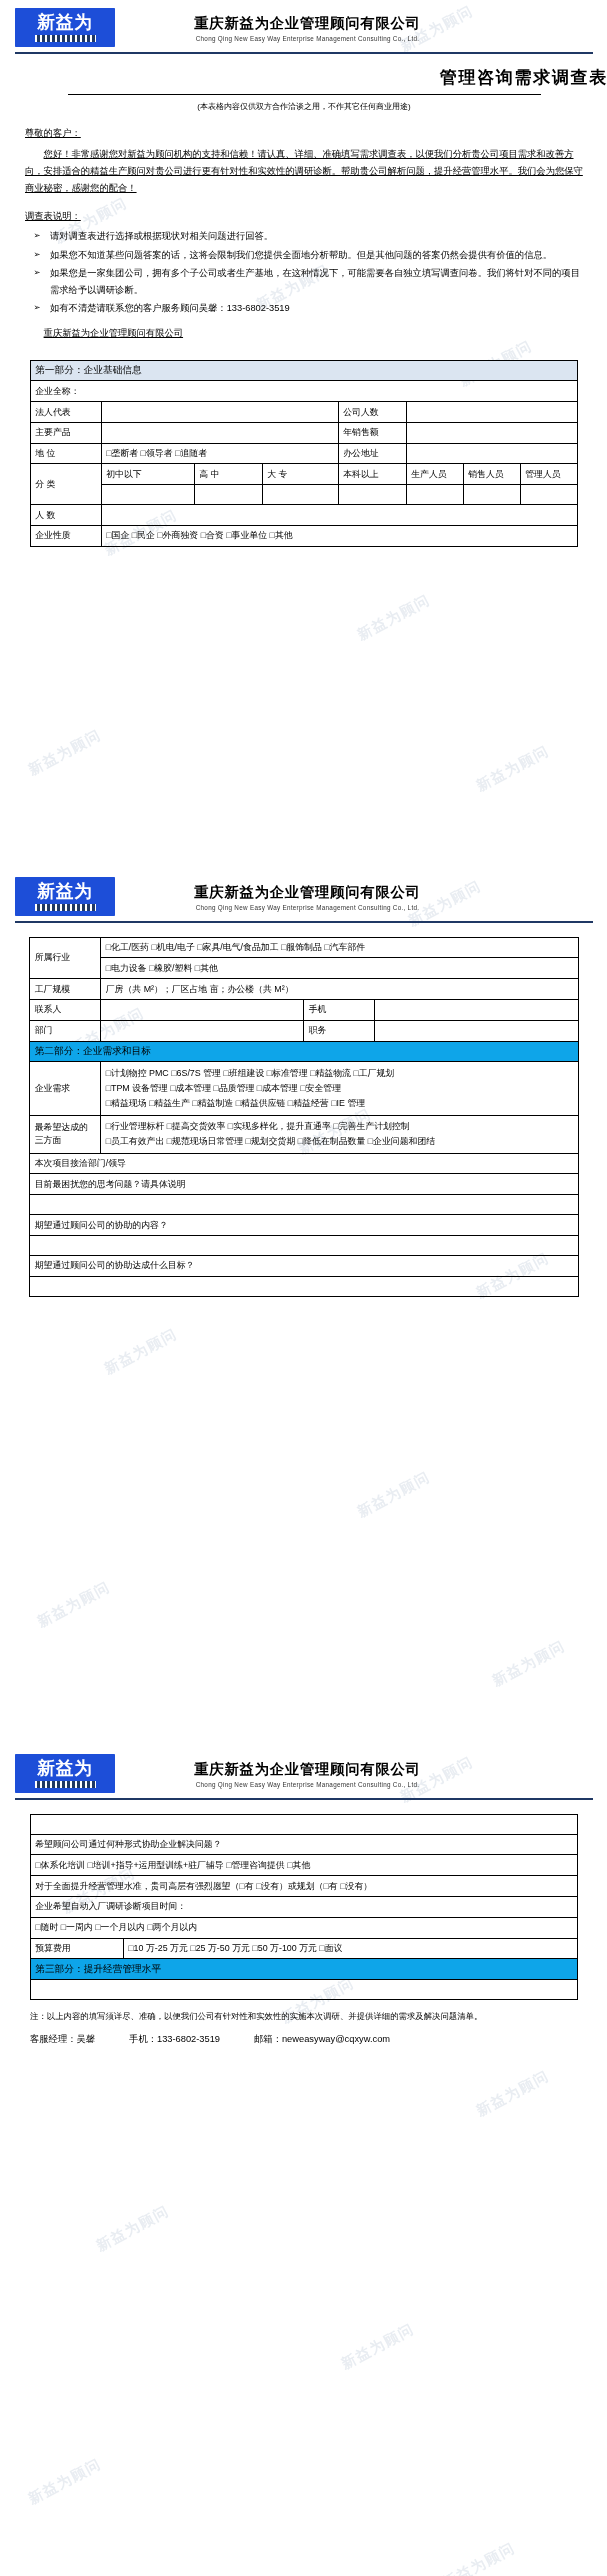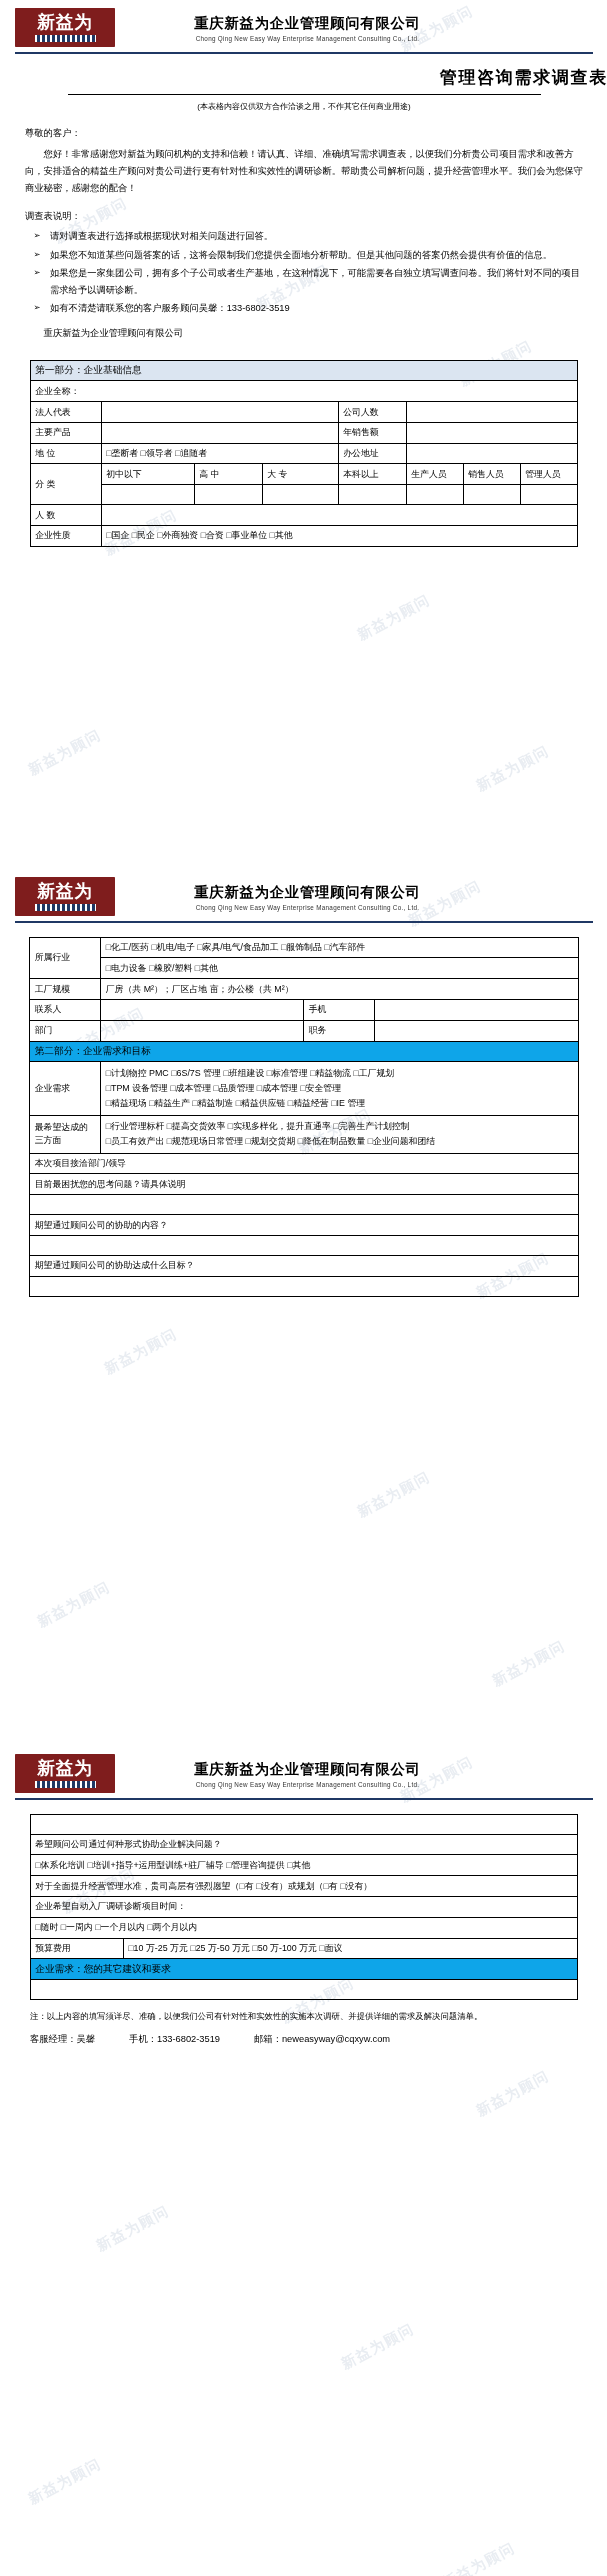--- a/index.html
+++ b/index.html
@@ -38,21 +38,21 @@
 
   
   .doc-header {
     display: flex;
     align-items: center;
     padding: 8.4px 15px 3.4px 15px;
   }
   .logo {
     width: 100px;
     height: 39px;
-    background: #7f1d1d;
+    background: #1d4ed8;
     color: #fff;
     display: flex;
     flex-direction: column;
     align-items: center;
     justify-content: center;
     flex: none;
     border-radius: 0.8px;
   }
   .logo .cn {
     font-size: 17.7px;
@@ -101,21 +101,21 @@
     text-align:center;
     font-size: 8px;
     margin: 5.9px 0 13.5px 0;
   }
 
   .body-text {
     padding: 0 25px;
     font-size: 9.3px;
     line-height: 1.85;
   }
-  .body-text p { margin: 0 0 3.4px 0; }
+  .body-text p { margin: 0 0 3.4px 0; text-decoration: underline; }
   .indent2 { text-indent: 2em; }
   .bullet-list { margin: 1.7px 0 0 0; padding: 0; list-style: none; }
   .bullet-list li {
     font-size: 9.3px;
     line-height: 1.8;
     padding-left: 25px;
     position: relative;
     margin-bottom: 1.7px;
   }
   .bullet-list li:before {
@@ -451,21 +451,21 @@
         <td colspan="2">企业希望自动入厂调研诊断项目时间：</td>
       </tr>
       <tr>
         <td colspan="2">□随时       □一周内       □一个月以内             □两个月以内</td>
       </tr>
       <tr>
         <td>预算费用</td>
         <td>□10 万-25 万元  □25 万-50 万元  □50 万-100 万元  □面议</td>
       </tr>
       <tr class="sec-head">
-        <td colspan="2">企业需求：您的其它建议和要求</td>
+        <td colspan="2">第三部分：提升经营管理水平</td>
       </tr>
       <tr>
         <td colspan="2" class="tall-230"></td>
       </tr>
     </tbody>
       </table>
 
     <div class="footnote">注：以上内容的填写须详尽、准确，以便我们公司有针对性和实效性的实施本次调研、并提供详细的需求及解决问题清单。</div>
 
     <div class="contact-row">

